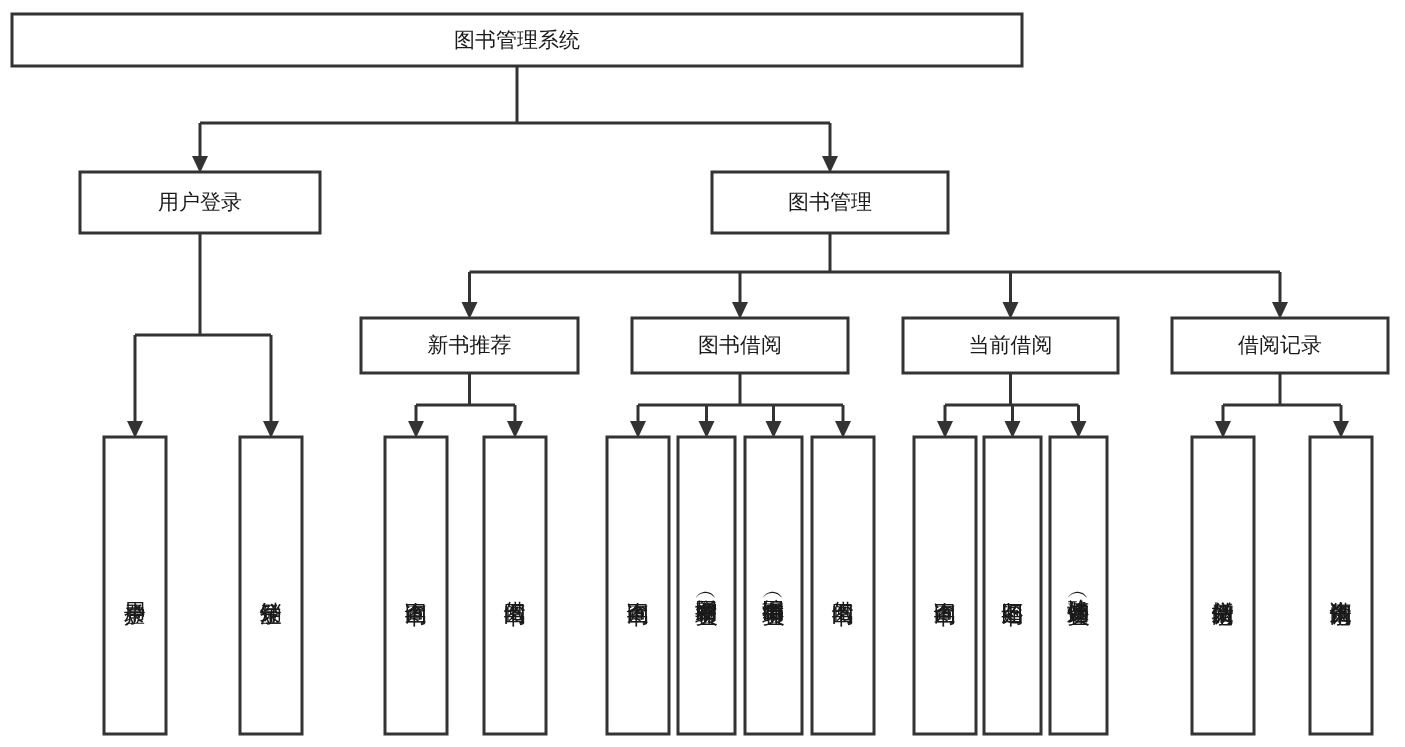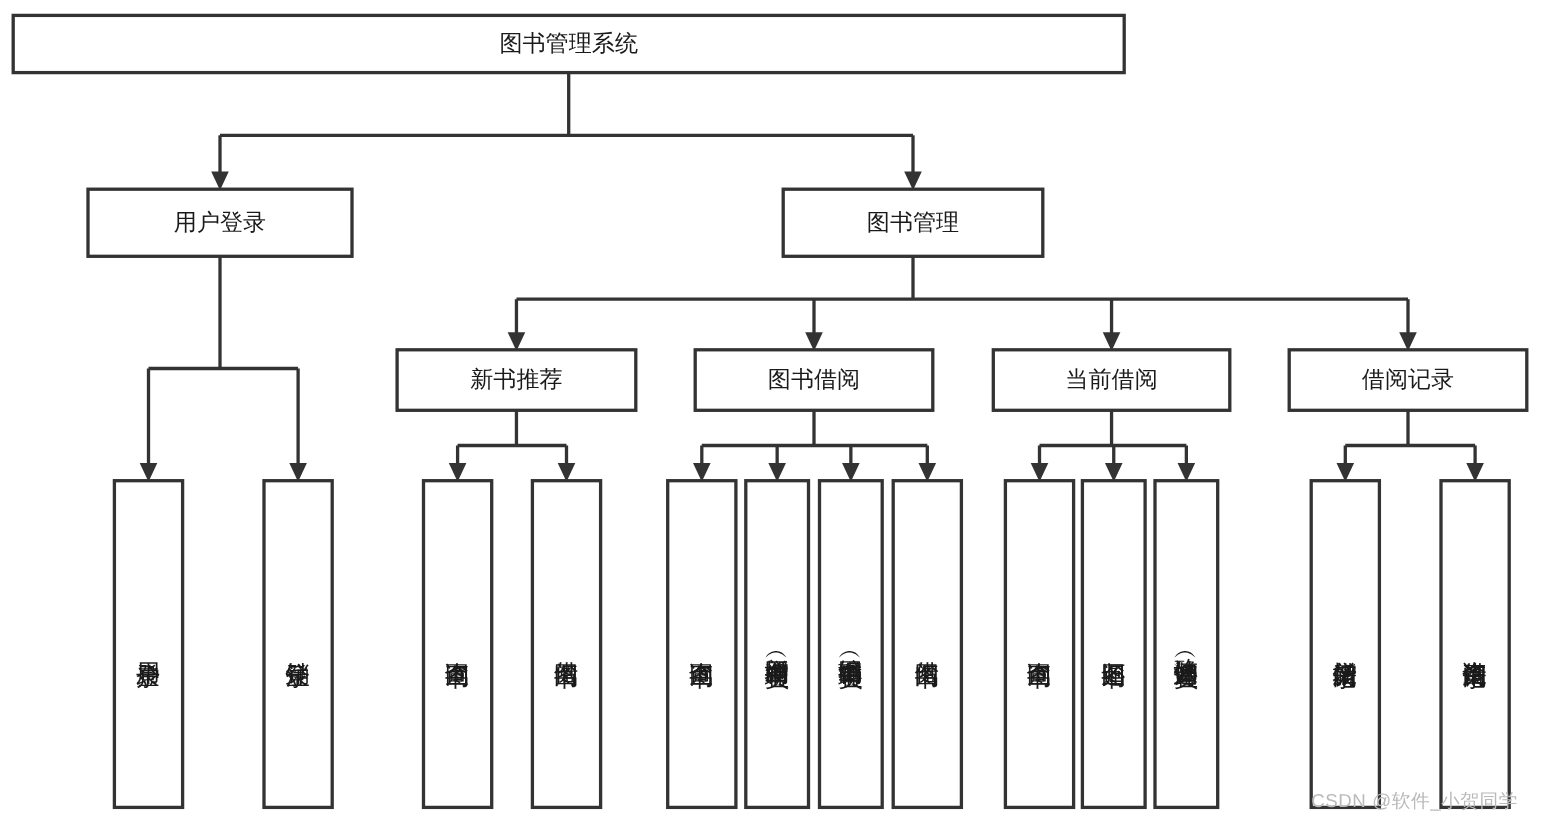--- a/index.html
+++ b/index.html
@@ -170,14 +170,13 @@
       <div class="node-label-v" style="left: 607px; top: 437px; width: 62px; height: 297px; display: flex; align-items: center; justify-content: center;">查询图书</div>
       <div class="node-label-v" style="left: 678px; top: 437px; width: 57px; height: 297px; display: flex; align-items: center; justify-content: center;">新增图书（管理员）</div>
       <div class="node-label-v" style="left: 745px; top: 437px; width: 57px; height: 297px; display: flex; align-items: center; justify-content: center;">编辑图书（管理员）</div>
       <div class="node-label-v" style="left: 812px; top: 437px; width: 62px; height: 297px; display: flex; align-items: center; justify-content: center;">借阅图书</div>
       <div class="node-label-v" style="left: 914px; top: 437px; width: 62px; height: 297px; display: flex; align-items: center; justify-content: center;">查询图书</div>
       <div class="node-label-v" style="left: 984px; top: 437px; width: 57px; height: 297px; display: flex; align-items: center; justify-content: center;">归还图书</div>
       <div class="node-label-v" style="left: 1050px; top: 437px; width: 57px; height: 297px; display: flex; align-items: center; justify-content: center;">确认归还（管理员）</div>
       <div class="node-label-v" style="left: 1192px; top: 437px; width: 62px; height: 297px; display: flex; align-items: center; justify-content: center;">新增借阅记录</div>
       <div class="node-label-v" style="left: 1310px; top: 437px; width: 62px; height: 297px; display: flex; align-items: center; justify-content: center;">查询借阅记录</div>
     </div>
-  <div class="watermark" style="left: 1192px; top: 717px;">CSDN @软件_小贺同学</div>
 </div>
 
 </body></html>

